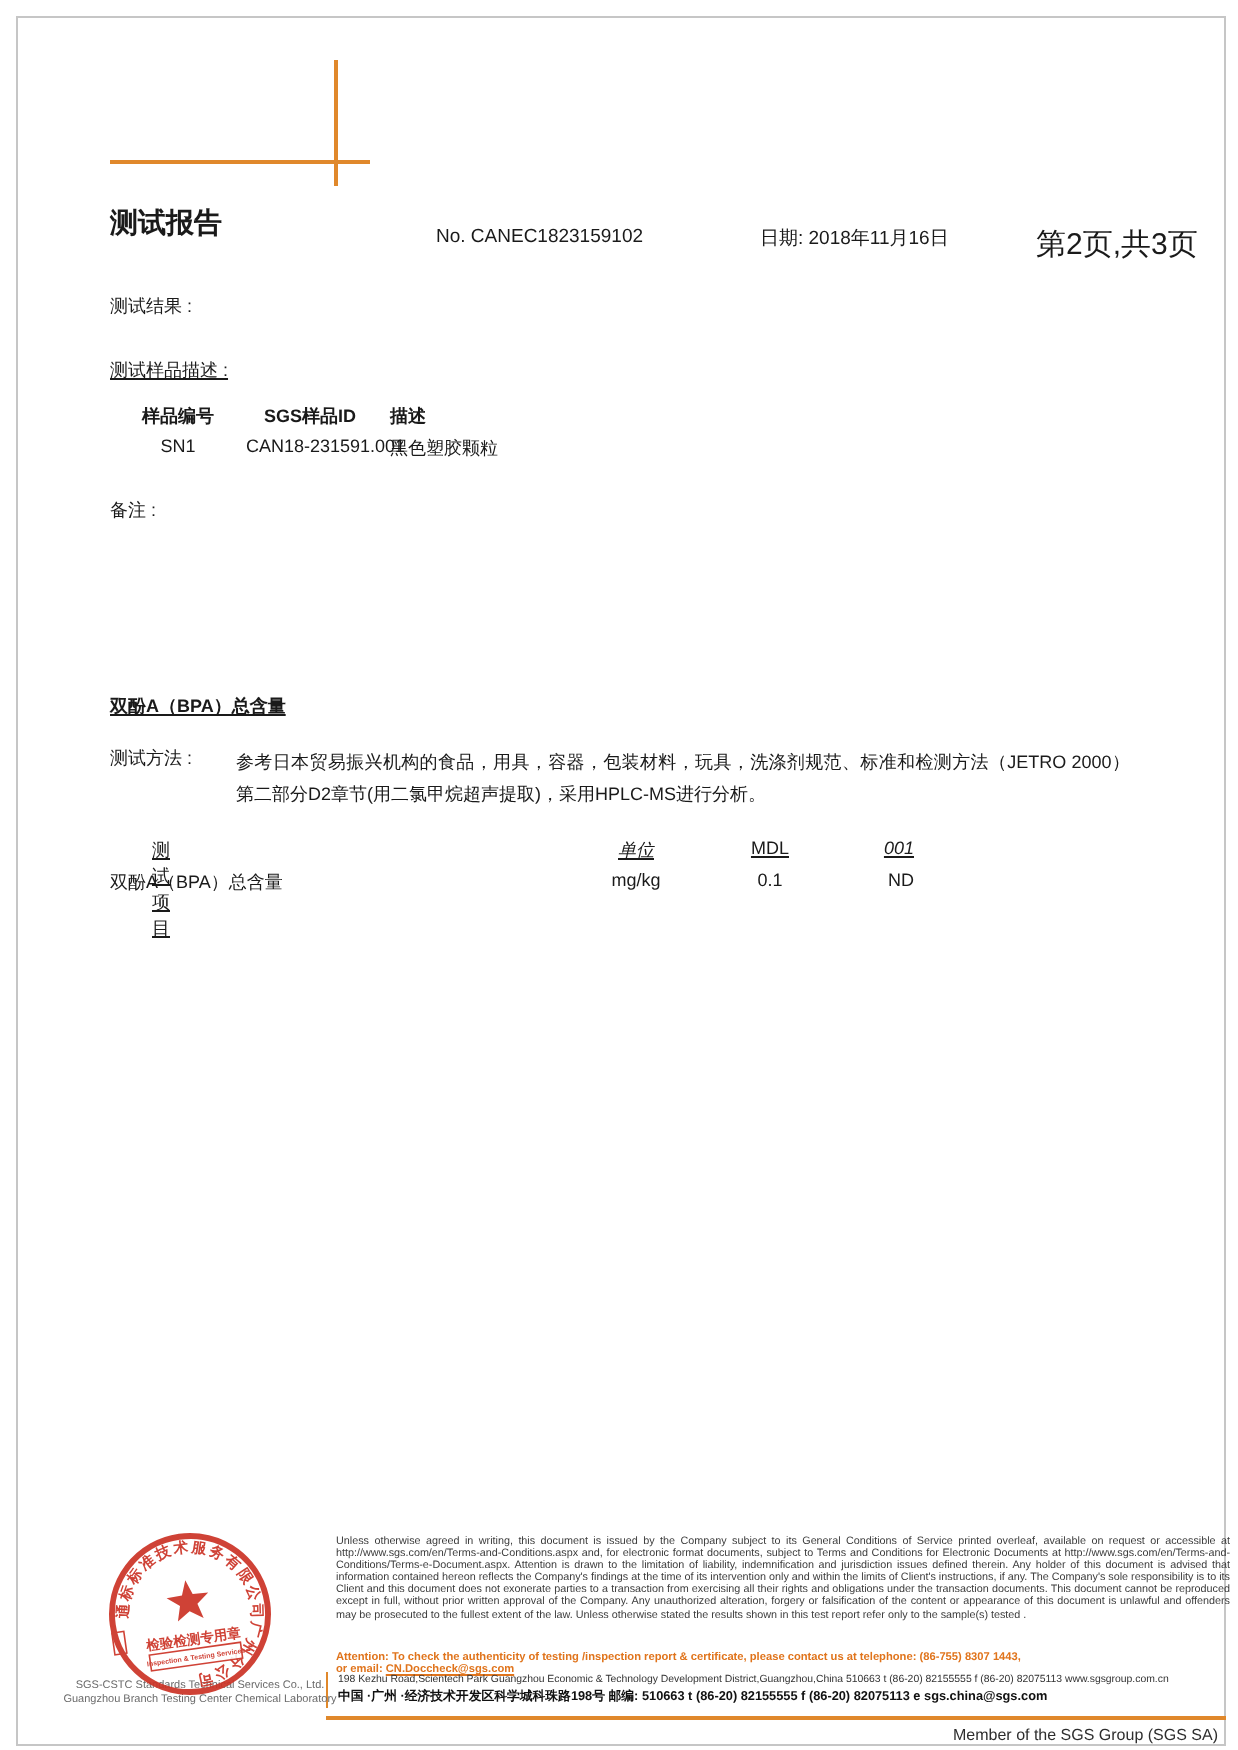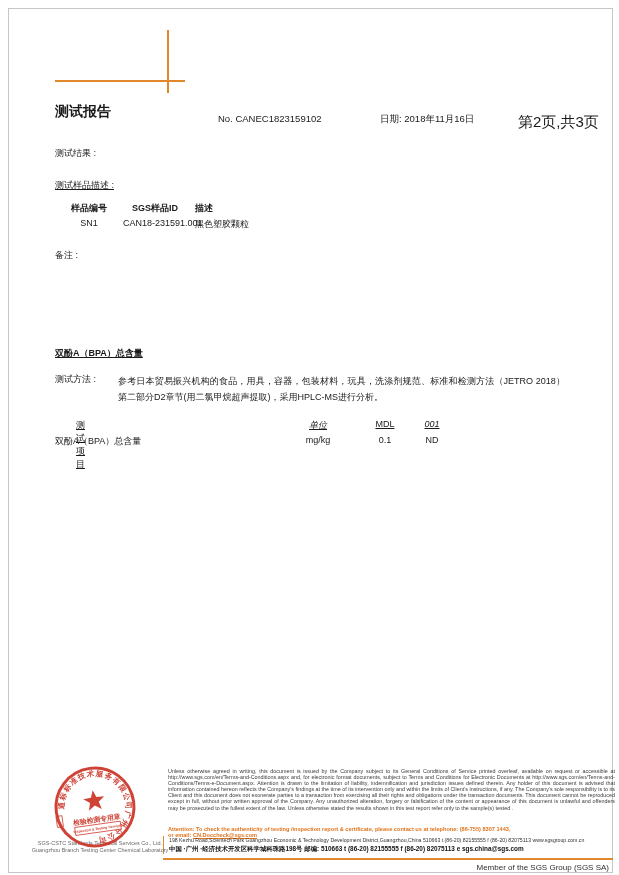--- a/index.html
+++ b/index.html
@@ -31,21 +31,21 @@
   .bpa-heading{position:absolute;left:55px;top:347px;font-weight:bold;text-decoration:underline;}
   .method-label{position:absolute;left:55px;top:373px;}
   .method-text{position:absolute;left:118px;top:373px;width:447px;line-height:16px;text-align:justify;}
   
   .rt-head{position:absolute;left:55px;top:419px;}
   .rt-row{position:absolute;left:55px;top:435px;}
   .rt-item-h{position:absolute;left:21px;top:0;text-decoration:underline;}
   .rt-item{position:absolute;left:0;top:0;white-space:nowrap;}
   .rt-unit{position:absolute;left:238px;top:0;width:50px;text-align:center;}
   .rt-mdl{position:absolute;left:305px;top:0;width:50px;text-align:center;}
-  .rt-s1{position:absolute;left:352px;top:0;width:50px;text-align:center;}
+  .rt-s1{position:absolute;left:352px;top:0;width:50px;text-align:right;}
   .hdr-u{text-decoration:underline;}
   .ital{font-style:italic;}
   
   .legal{position:absolute;left:168px;top:768px;width:447px;font-size:5.4px;line-height:6.1px;
          color:#3c3c3c;text-align:justify;}
   .attention{position:absolute;left:168px;top:826px;width:447px;font-size:5.6px;line-height:6.2px;
              color:#e0741c;font-weight:bold;}
   .attn-email{text-decoration:underline;}
   .addr{position:absolute;left:163px;top:836px;width:452px;border-left:1px solid #e0882b;padding-left:5px;}
   .addr-en{font-size:5.2px;color:#333;white-space:nowrap;line-height:8px;}
@@ -81,21 +81,21 @@
   <div class="sample-row t9">
     <span class="sc1">SN1</span>
     <span class="sc2">CAN18-231591.001</span>
     <span class="sc3">黑色塑胶颗粒</span>
   </div>
 
   <div class="notes-label t9">备注 :</div>
 
   <div class="bpa-heading t9">双酚A（BPA）总含量</div>
   <div class="method-label t9">测试方法 :</div>
-  <div class="method-text t9">参考日本贸易振兴机构的食品，用具，容器，包装材料，玩具，洗涤剂规范、标准和检测方法（JETRO 2018）第二部分D2章节(用二氯甲烷超声提取)，采用HPLC-MS进行分析。</div>
+  <div class="method-text t9">参考日本贸易振兴机构的食品，用具，容器，包装材料，玩具，洗涤剂规范、标准和检测方法（JETRO 2000）第二部分D2章节(用二氯甲烷超声提取)，采用HPLC-MS进行分析。</div>
 
   <div class="rt-head t9">
     <span class="rt-item-h">测试项目</span>
     <span class="rt-unit hdr-u ital">单位</span>
     <span class="rt-mdl hdr-u">MDL</span>
     <span class="rt-s1 hdr-u ital">001</span>
   </div>
   <div class="rt-row t9">
     <span class="rt-item">双酚A（BPA）总含量</span>
     <span class="rt-unit">mg/kg</span>

